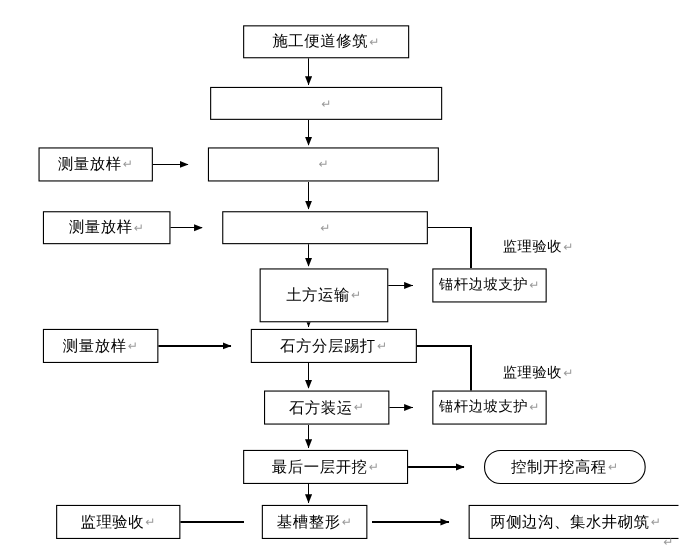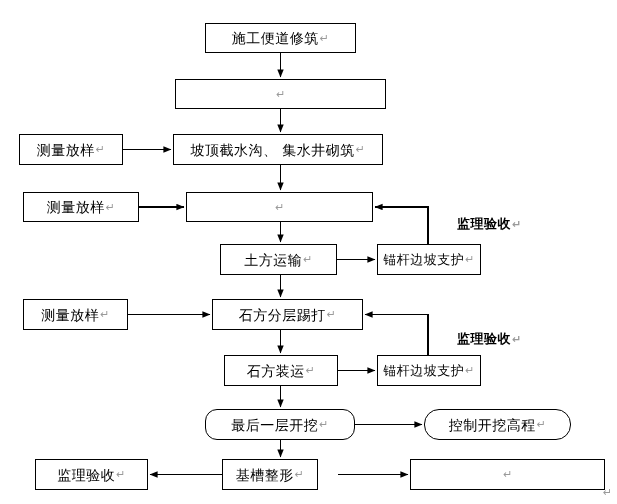--- a/index.html
+++ b/index.html
@@ -32,37 +32,37 @@
     border: 1px solid #000000;
     background: #ffffff;
     display: flex;
     align-items: center;
     justify-content: center;
     color: #000000;
     font-size: 14px;
     line-height: 1;
     white-space: nowrap;
     letter-spacing: 0.5px;
+    margin-left: 16px;
   }
   .node .label {
     display: inline-block;
   }
   .pilcrow {
     color: #9a9a9a;
     font-size: 11px;
     margin-left: 1px;
     vertical-align: baseline;
   }
   .freetext {
     position: absolute;
     color: #000000;
     font-size: 13px;
     white-space: nowrap;
     letter-spacing: 0.5px;
-    font-weight: bold;
   }
   .corner-mark {
     position: absolute;
     color: #9a9a9a;
     font-size: 11px;
   }
 </style>
 </head>
 <body>
 
@@ -117,39 +117,38 @@
   <div class="node" style="left:205px;top:23px;width:151px;height:30px;">
     <span class="label">施工便道修筑</span>
       <span class="pilcrow">↵</span>
   </div>
 
   <div class="node" style="left:175px;top:79px;width:211px;height:30px;">
       <span class="pilcrow">↵</span>
   </div>
 
   <div class="node" style="left:173px;top:134px;width:210px;height:31px;">
-    <span class="label">坡顶截水沟、  集水井砌筑</span>
       <span class="pilcrow">↵</span>
   </div>
 
   <div class="node" style="left:19px;top:134px;width:104px;height:31px;">
     <span class="label">测量放样</span>
       <span class="pilcrow">↵</span>
   </div>
 
   <div class="node" style="left:186px;top:192px;width:187px;height:30px;">
       <span class="pilcrow">↵</span>
   </div>
 
   <div class="node" style="left:23px;top:192px;width:116px;height:30px;">
     <span class="label">测量放样</span>
       <span class="pilcrow">↵</span>
   </div>
 
-  <div class="node" style="left:220px;top:244px;width:117px;height:31px;text-align:right;">
+  <div class="node" style="left:220px;top:244px;width:117px;height:49px;text-align:right;">
     <span class="label">土方运输</span>
       <span class="pilcrow">↵</span>
   </div>
 
   <div class="node" style="left:377px;top:244px;width:104px;height:31px;font-size:13px;">
     <span class="label">锚杆边坡支护</span>
       <span class="pilcrow">↵</span>
   </div>
 
   <div class="node" style="left:212px;top:299px;width:151px;height:31px;">
@@ -165,41 +164,42 @@
   <div class="node" style="left:224px;top:355px;width:114px;height:31px;">
     <span class="label">石方装运</span>
       <span class="pilcrow">↵</span>
   </div>
 
   <div class="node" style="left:377px;top:355px;width:104px;height:31px;font-size:13px;">
     <span class="label">锚杆边坡支护</span>
       <span class="pilcrow">↵</span>
   </div>
 
-  <div class="node" style="left:205px;top:409px;width:150px;height:31px;border-radius:12px;">
+  <div class="node" style="left:205px;top:409px;width:150px;height:31px;">
     <span class="label">最后一层开挖</span>
       <span class="pilcrow">↵</span>
   </div>
 
   <div class="node" style="left:424px;top:409px;width:147px;height:31px;border-radius:15px;">
     <span class="label">控制开挖高程</span>
       <span class="pilcrow">↵</span>
   </div>
 
   <div class="node" style="left:222px;top:459px;width:96px;height:31px;">
     <span class="label">基槽整形</span>
       <span class="pilcrow">↵</span>
   </div>
 
   <div class="node" style="left:35px;top:459px;width:113px;height:31px;">
     <span class="label">监理验收</span>
       <span class="pilcrow">↵</span>
   </div>
 
   <div class="node" style="left:410px;top:459px;width:195px;height:31px;">
+    <span class="label">两侧边沟、集水井砌筑</span>
       <span class="pilcrow">↵</span>
   </div>
 
   <div class="freetext" style="left:457px;top:215px;">
     <span>监理验收</span><span class="pilcrow">↵</span>
   </div>
 
   <div class="freetext" style="left:457px;top:330px;">
     <span>监理验收</span><span class="pilcrow">↵</span>
   </div>

